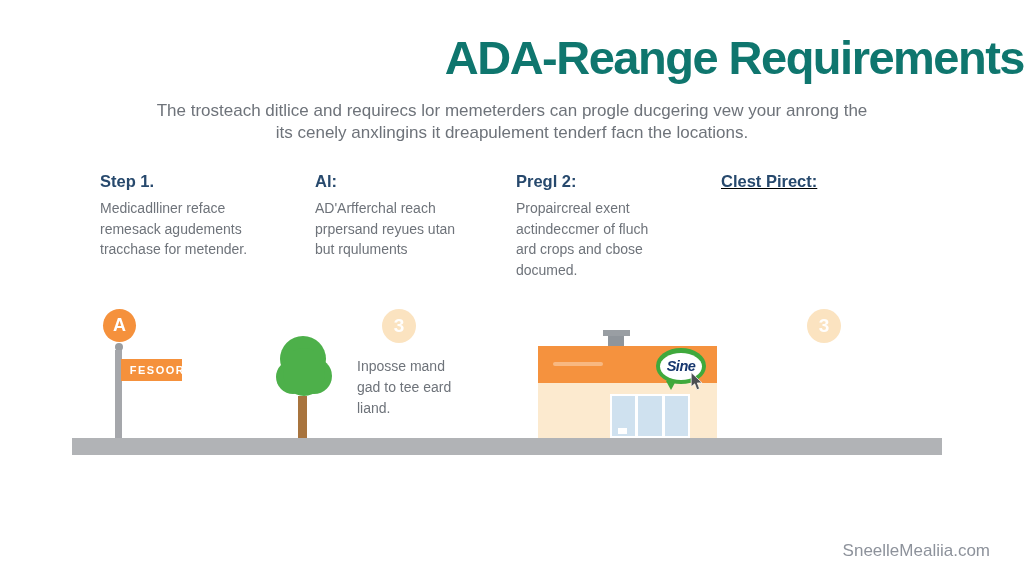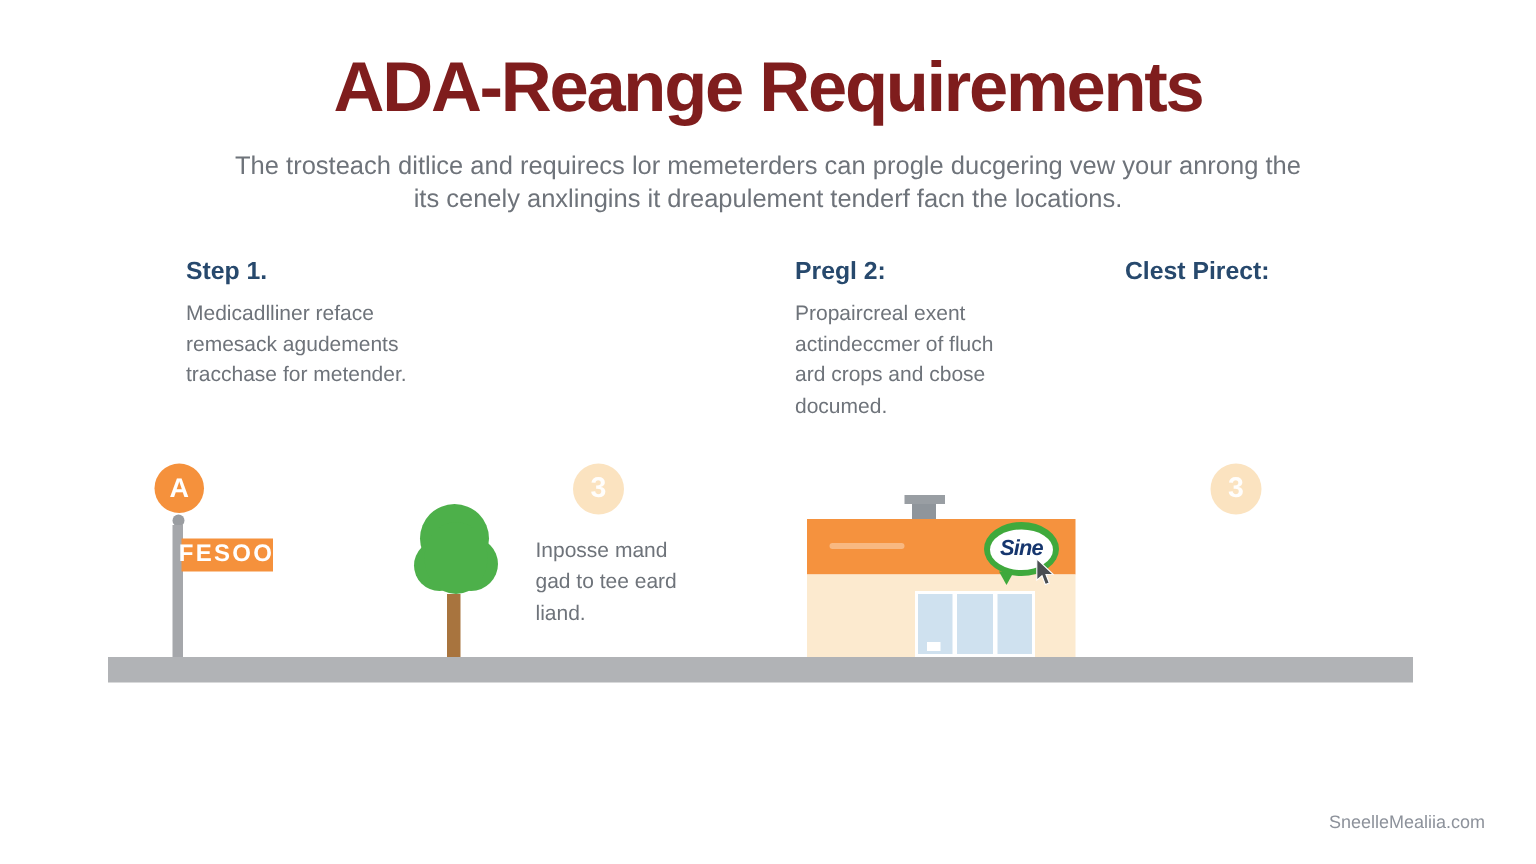--- a/index.html
+++ b/index.html
@@ -9,25 +9,25 @@
     width: 1024px;
     height: 576px;
     background: #ffffff;
     overflow: hidden;
     font-family: "Liberation Sans", sans-serif;
     margin: 0 auto;
   }
   .title {
     position: absolute;
     top: 30px; left: 0; width: 100%;
-    text-align: center;
+    text-align: right;
     font-size: 47px;
     font-weight: bold;
     letter-spacing: -1.5px;
-    color: #7f1d1d;
+    color: #0f766e;
   }
   .subtitle {
     position: absolute;
     top: 100px; left: 0; width: 100%;
     text-align: center;
     font-size: 17px;
     line-height: 22px;
     color: #6e737a;
     white-space: pre-line;
   }
@@ -41,24 +41,24 @@
     font-weight: bold;
     color: #27496d;
     margin-bottom: 7px;
   }
   .col-body {
     font-size: 14px;
     line-height: 20.5px;
     color: #6e737a;
     white-space: pre-line;
   }
-  .col1 { left: 100px; margin-left: 24px; }
+  .col1 { left: 100px; }
   .col2 { left: 315px; }
-  .col3 { left: 530px; width: 215px; }
-  .col4 { left: 750px; width: 215px; }
+  .col3 { left: 516px; width: 215px; }
+  .col4 { left: 721px; width: 215px; text-decoration: underline; }
 
   
   .ground {
     position: absolute;
     left: 72px; top: 438px;
     width: 870px; height: 17px;
     background: #b1b3b6;
   }
 
   
@@ -86,21 +86,21 @@
     width: 7px; height: 90px;
     background: #a5a7ab;
   }
   .street-sign {
     position: absolute;
     left: 121px; top: 359px;
     width: 61px; height: 22px;
     background: #f5913c;
     color: #ffffff;
     font-weight: bold;
-    font-size: 16px;
+    font-size: 11px;
     letter-spacing: 1.5px;
     display: flex; align-items: center; justify-content: center; padding-left: 12px;
   }
 
   
   .tree-part { position: absolute; background: #4db04a; border-radius: 50%; }
   .tree-top    { left: 280px; top: 336px; width: 46px; height: 46px; }
   .tree-left   { left: 276px; top: 360px; width: 34px; height: 34px; }
   .tree-right  { left: 296px; top: 358px; width: 36px; height: 36px; }
   .tree-center { left: 283px; top: 348px; width: 42px; height: 48px; }
@@ -212,41 +212,47 @@
   }
   .cursor {
     position: absolute;
     left: 690px; top: 372px;
     width: 14px; height: 19px;
   }
 
   .watermark {
     position: absolute;
     right: 34px; top: 541px;
-    font-size: 12px;
+    font-size: 17px;
     color: #8d929b;
   }
 </style>
 </head>
 <body>
 
 <div class="canvas">
 
   <h1 class="title">ADA-Reange Requirements</h1>
 
   <div class="subtitle">The trosteach ditlice and requirecs lor memeterders can progle ducgering vew your anrong the
 its cenely anxlingins it dreapulement tenderf facn the locations.</div>
 
   <div class="col col1">
     <div class="col-heading">Step 1.</div>
     <div class="col-body">Medicadlliner reface
 remesack agudements
 tracchase for metender.</div>
   </div>
 
+  <div class="col col2">
+    <div class="col-heading">Al:</div>
+    <div class="col-body">AD'Arfferchal reach
+prpersand reyues utan
+but rquluments</div>
+  </div>
 
   <div class="col col3">
     <div class="col-heading">Pregl 2:</div>
     <div class="col-body">Propaircreal exent
 actindeccmer of fluch
 ard crops and cbose
 documed.</div>
   </div>
 
   <div class="col col4">

